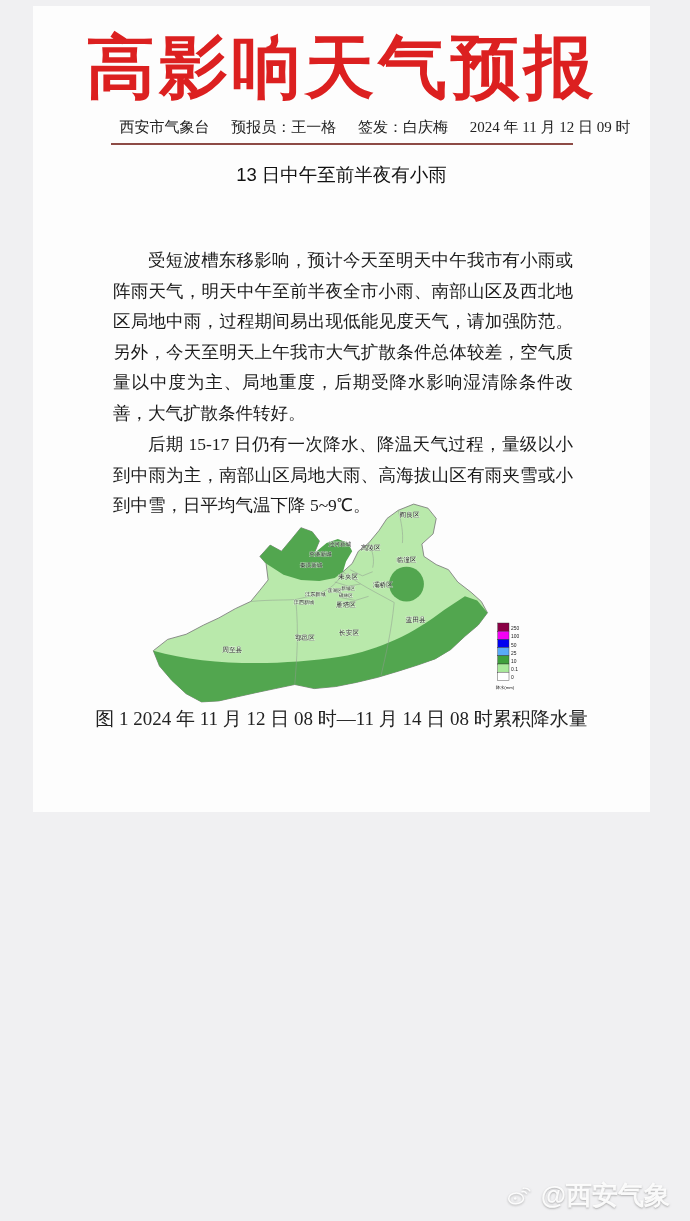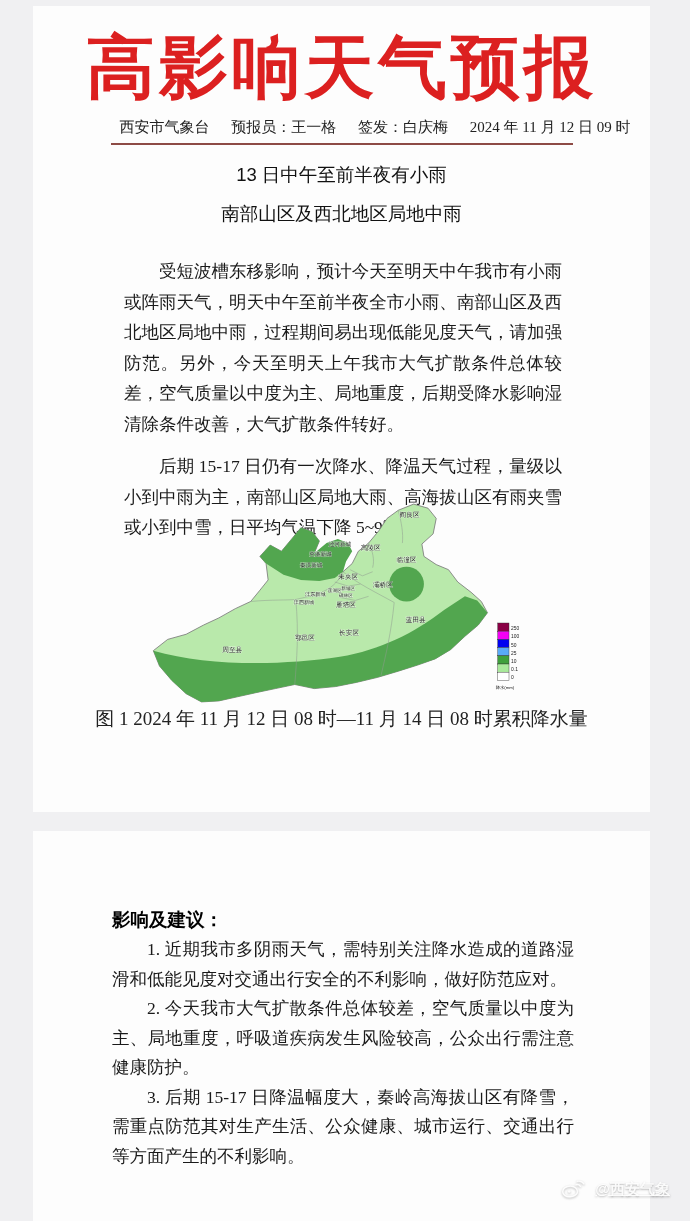--- a/index.html
+++ b/index.html
@@ -15,63 +15,62 @@
   .sigline{position:absolute;top:112px;left:50%;transform:translateX(-50%);width:462px;
     text-align:right;font-size:15px;color:#222;padding-bottom:6px;
     border-bottom:2px solid var(--underline,#8d4b45);white-space:nowrap;}
   .sigline .seg{margin:0 9px;}
   .subtitle{position:absolute;top:156px;left:0;width:100%;text-align:center;
     font-family:"Liberation Sans", sans-serif;font-weight:normal;font-size:18.5px;color:#111;}
   .subtitle div{margin-bottom:14px;}
 
   .bodytext{position:absolute;top:238px;left:79px;width:462px;
     font-size:17.5px;line-height:30.5px;color:#1a1a1a;text-align:justify;}
-  .bodytext p{margin:12px;text-indent:2em;}
+  .bodytext p{margin:1px;text-indent:2em;}
 
   .map-wrap{position:absolute;top:494px;left:112px;width:400px;height:205px;}
   .map-outline{fill:var(--map-light,#b9e9ab);stroke:#777;stroke-width:0.8;}
   .map-dark{fill:var(--map-dark,#52a64f);stroke:none;}
   .map-border{fill:none;stroke:#8f9a8f;stroke-width:0.5;}
   .map-label{fill:#2a2a2a;font-family:"Liberation Sans", sans-serif;
     paint-order:stroke;stroke:rgba(255,255,255,0.55);stroke-width:0.8px;}
   .legend-label{fill:#222;font-family:"Liberation Sans", sans-serif;font-size:4.8px;}
   .legend-unit{fill:#222;font-family:"Liberation Sans", sans-serif;font-size:4.2px;}
 
   .caption{position:absolute;top:700px;left:0;width:100%;text-align:center;
     font-size:19px;color:#222;}
 
   .advice-heading{position:absolute;top:76px;left:79px;
     font-family:"Liberation Sans", sans-serif;font-weight:bold;font-size:18.5px;color:#000;}
   .advice-body{position:absolute;top:104px;left:79px;width:462px;
     font-size:17.5px;line-height:29.5px;color:#1a1a1a;text-align:justify;}
   .advice-body p{margin:0;text-indent:2em;}
 
   .watermark{position:absolute;top:1178px;right:20px;display:flex;align-items:center;gap:10px;
-    font-family:"Liberation Sans", sans-serif;font-weight:bold;font-size:15px;
-    color:rgba(255,255,255,0.92);text-shadow:0 1px 2px rgba(130,130,130,0.6);text-decoration:underline;}
+    font-family:"Liberation Sans", sans-serif;font-weight:bold;font-size:26px;
+    color:rgba(255,255,255,0.92);text-shadow:0 1px 2px rgba(130,130,130,0.6);}
   .watermark svg{filter:drop-shadow(0 1px 1px rgba(130,130,130,0.6));}
 </style>
 </head>
 <body>
 
 <div class="page">
 
   <div class="card card1">
     <h1 class="doc-title">高影响天气预报</h1>
 
     <div class="sigline">
       <span class="seg">西安市气象台</span>
       <span class="seg"><span>预报员：</span><span>王一格</span></span>
       <span class="seg"><span>签发：</span><span>白庆梅</span></span>
       <span class="seg">2024 年 11 月 12 日 09 时</span>
     </div>
 
     <div class="subtitle">
       <div>13 日中午至前半夜有小雨</div>
-      <div>南部山区及西北地区局地中雨</div>
     </div>
 
     <div class="bodytext">
       <p>受短波槽东移影响，预计今天至明天中午我市有小雨或阵雨天气，明天中午至前半夜全市小雨、南部山区及西北地区局地中雨，过程期间易出现低能见度天气，请加强防范。另外，今天至明天上午我市大气扩散条件总体较差，空气质量以中度为主、局地重度，后期受降水影响湿清除条件改善，大气扩散条件转好。</p>
       <p>后期 15-17 日仍有一次降水、降温天气过程，量级以小到中雨为主，南部山区局地大雨、高海拔山区有雨夹雪或小到中雪，日平均气温下降 5~9℃。</p>
     </div>
 
     <div class="map-wrap">
       <svg viewBox="0 0 390 200" width="400" height="205">
 
@@ -120,28 +119,20 @@
             <rect x="344" y="168" width="11" height="8" fill="#ffffff" stroke="#333" stroke-width="0.4"></rect>
             <text x="357" y="175" class="legend-label">0</text>
             <text x="342" y="184" class="legend-unit">降水(mm)</text>
           </g>
       </svg>
     </div>
 
     <div class="caption">图 1 2024 年 11 月 12 日 08 时—11 月 14 日 08 时累积降水量</div>
   </div>
 
-  <div class="card card2">
-    <div class="advice-heading">影响及建议：</div>
-    <div class="advice-body">
-      <p>1. 近期我市多阴雨天气，需特别关注降水造成的道路湿滑和低能见度对交通出行安全的不利影响，做好防范应对。</p>
-      <p>2. 今天我市大气扩散条件总体较差，空气质量以中度为主、局地重度，呼吸道疾病发生风险较高，公众出行需注意健康防护。</p>
-      <p>3. 后期 15-17 日降温幅度大，秦岭高海拔山区有降雪，需重点防范其对生产生活、公众健康、城市运行、交通出行等方面产生的不利影响。</p>
-    </div>
-  </div>
 
   <div class="watermark">
     <svg width="24" height="22" viewBox="0 0 28 24">
       <path d="M11 8.5c-5 0-9 3-9 6.8 0 3.2 3.4 5.7 8.2 5.7 5.2 0 9-2.7 9-6.1 0-3-3.4-6.4-8.2-6.4z" fill="none" stroke="currentColor" stroke-width="1.8"></path>
       <circle cx="9.6" cy="15" r="1.5" fill="currentColor"></circle>
       <path d="M17.5 7c2-.5 4 .2 5.1 1.9" fill="none" stroke="currentColor" stroke-width="1.6" stroke-linecap="round"></path>
       <path d="M18.8 3c3.2-.7 6.3.5 7.9 3.1" fill="none" stroke="currentColor" stroke-width="1.6" stroke-linecap="round"></path>
     </svg>
     <span>@西安气象</span>
   </div>

